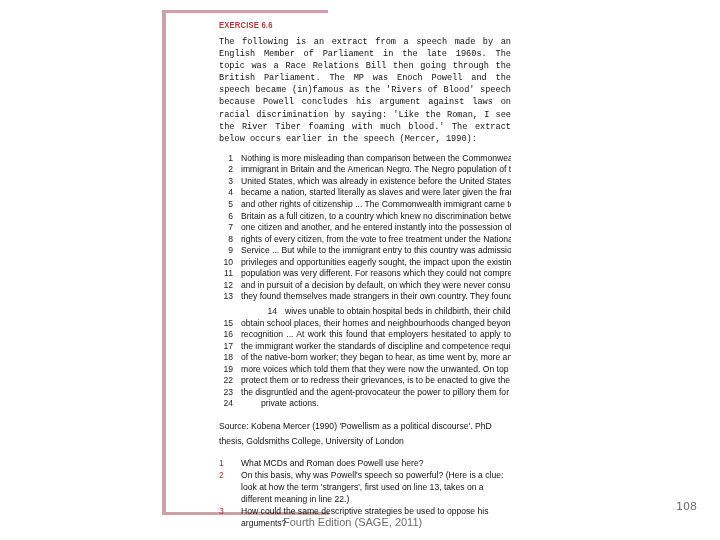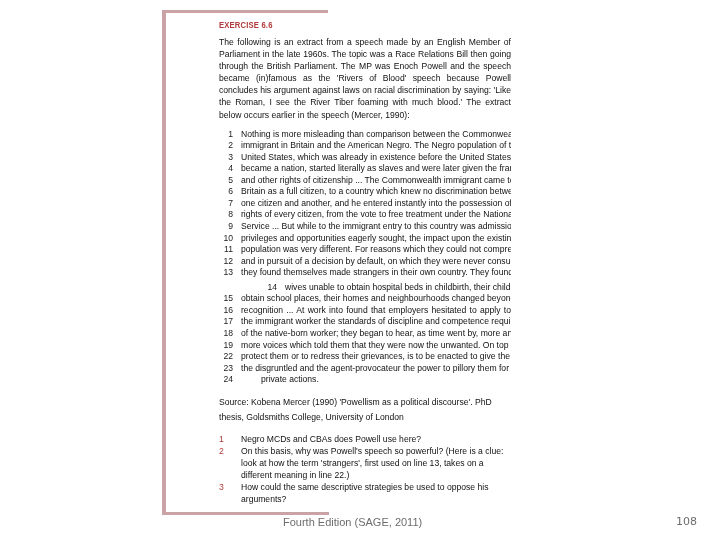--- a/index.html
+++ b/index.html
@@ -9,35 +9,35 @@
   }
   .frame-top { position:absolute; left:162px; top:10px; width:166px; height:3px; background:#c9a3a5; }
   .frame-left { position:absolute; left:162px; top:10px; width:4px; height:505px; background:#c9a3a5; }
   .frame-bottom { position:absolute; left:162px; top:512px; width:167px; height:3px; background:#c9a3a5; }
 
   .page { position:absolute; left:219px; top:20px; width:292px; }
   .heading {
     font-size:8.5px; font-weight:bold; color:#b23a3a; letter-spacing:0.2px;
     margin:0 0 6px 0; transform:scaleX(0.9); transform-origin:left;
   }
-  .para { font-size:8.6px; line-height:12.1px; text-align:justify; margin:0 0 8px 0; }
+  .para { font-size:8.6px; line-height:12.1px; text-align:justify; margin:0 0 8px 0;font-family:Liberation Mono, monospace; }
   .lines { margin:0; padding:0; list-style:none; }
   .line { display:flex; font-size:8.6px; line-height:11.55px; }
   .line.gap { margin-top:3px;margin-left:44px; }
   .ln { width:14px; flex:0 0 14px; text-align:right; padding-right:8px; color:#222; }
   .lt { flex:1; text-align:justify; text-align-last:justify; white-space:nowrap; overflow:hidden; }
   .line.last .lt { text-align-last:left;margin-left:20px; }
   .source { font-size:8.6px; line-height:15px; margin:9px 0 8px 0; }
   .qs { margin:0; padding:0; list-style:none; }
   .q { display:flex; font-size:8.6px; line-height:12.1px; }
   .qn { width:14px; flex:0 0 14px; color:#b23a3a; padding-right:8px; text-align:left; }
   .qt { flex:1; }
 
   .footer { position:absolute; left:283px; top:516px; font-size:11px; color:#6d6d6d; font-family:Liberation Sans, sans-serif; }
-  .pageno { position:absolute; left:676px; top:515px; font-size:11px; color:#6d6d6d; font-family:"DejaVu Sans", sans-serif; }
+  .pageno { position:absolute; left:676px; top:500px; font-size:11px; color:#6d6d6d; font-family:"DejaVu Sans", sans-serif; }
 </style>
 </head>
 <body>
 
 <div class="frame-top"></div>
 <div class="frame-left"></div>
 <div class="frame-bottom"></div>
 
 <div class="page">
   <div class="heading">EXERCISE 6.6</div>
@@ -99,21 +99,21 @@
     <li class="line gap">
         <span class="ln">14</span>
         <span class="lt">wives unable to obtain hospital beds in childbirth, their children unable to</span>
       </li>
     <li class="line">
         <span class="ln">15</span>
         <span class="lt">obtain school places, their homes and neighbourhoods changed beyond</span>
       </li>
     <li class="line">
         <span class="ln">16</span>
-        <span class="lt">recognition ... At work into found that employers hesitated to apply to</span>
+        <span class="lt">recognition ... At work this found that employers hesitated to apply to</span>
       </li>
     <li class="line">
         <span class="ln">17</span>
         <span class="lt">the immigrant worker the standards of discipline and competence required</span>
       </li>
     <li class="line">
         <span class="ln">18</span>
         <span class="lt">of the native-born worker; they began to hear, as time went by, more and</span>
       </li>
     <li class="line">
@@ -132,21 +132,21 @@
         <span class="ln">24</span>
         <span class="lt">private actions.</span>
       </li>
   </ol>
 
   <p class="source">Source: Kobena Mercer (1990) 'Powellism as a political discourse'. PhD thesis, Goldsmiths College, University of London</p>
 
   <ol class="qs">
     <li class="q">
         <span class="qn">1</span>
-        <span class="qt">Negro MCDs and CBAs does Powell use here?</span>
+        <span class="qt">What MCDs and Roman does Powell use here?</span>
       </li>
     <li class="q">
         <span class="qn">2</span>
         <span class="qt">On this basis, why was Powell's speech so powerful? (Here is a clue: look at how the term 'strangers', first used on line 13, takes on a different meaning in line 22.)</span>
       </li>
     <li class="q">
         <span class="qn">3</span>
         <span class="qt">How could the same descriptive strategies be used to oppose his arguments?</span>
       </li>
   </ol>

